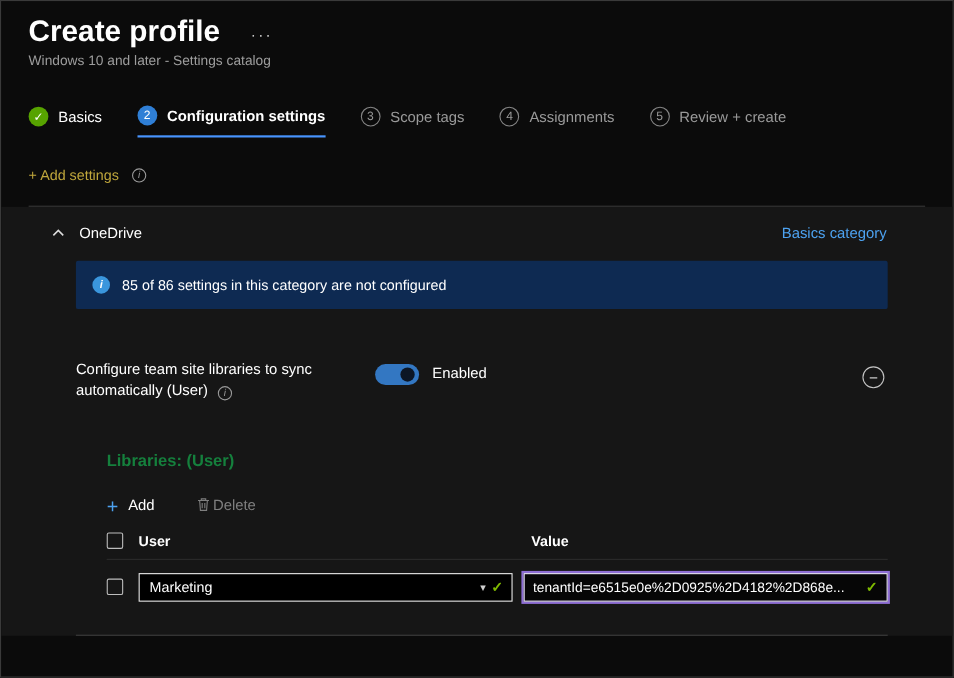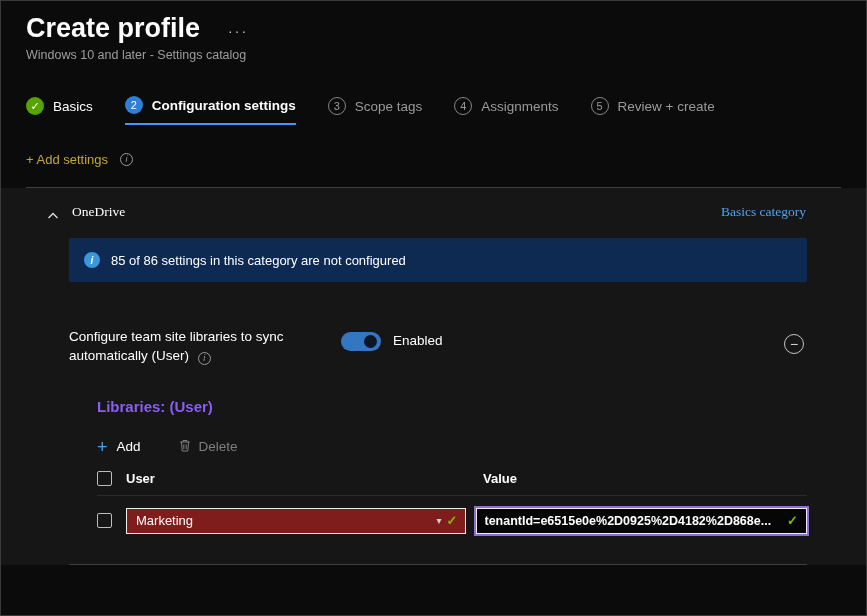--- a/index.html
+++ b/index.html
@@ -42,21 +42,21 @@
     display:inline-flex; align-items:center; justify-content:center;
     width:13px; height:13px; border-radius:50%; border:1px solid currentColor;
     font-size:9px; line-height:1; font-style:italic;
   }
   .dim { color:#9a9a9a; }
 
   .divider { margin:20px 25px 0 25px; border-top:1px solid #3e3e3e; }
 
   
   .category { background:#161616; }
-  .cat-header { display:flex; align-items:flex-end; padding:16px 60px 16px 46px; font-size:13.5px;font-family:Liberation Serif, serif; }
+  .cat-header { display:flex; align-items:center; padding:16px 60px 16px 46px; font-size:13.5px; }
   .chev { display:inline-flex; margin-right:13px; cursor:pointer; }
   .cat-name { color:#fff; }
   .cat-spacer { flex:1; }
   .remove { color:var(--link,#4da2f0); font-size:13.5px; }
 
   .banner {
     margin:2px 59px 0 68px; background:var(--banner_bg,#0e2a52); border-radius:2px;
     display:flex; align-items:center; gap:11px; padding:14px 15px; font-size:13px; color:#fff;
   }
   .banner-ico {
@@ -71,47 +71,47 @@
   .toggle { position:relative; width:40px; height:19px; border-radius:10px; background:var(--toggle_on,#3377c2); margin:4px 0 0 14px; cursor:pointer; flex:0 0 40px; }
   .knob { position:absolute; top:3px; right:4px; width:13px; height:13px; border-radius:50%; background:#0c1625; }
   .toggle-label { margin:5px 0 0 12px; font-size:13.5px; color:#fff; }
   .spacer { flex:1; }
   .minus-circle {
     width:20px; height:20px; border-radius:50%; border:1px solid #c3c3c3; color:#d6d6d6;
     display:flex; align-items:center; justify-content:center; font-size:14px; line-height:1;
     margin-top:6px; cursor:pointer; flex:0 0 20px;
   }
 
-  .lib-heading { margin:32px 60px 0 96px; font-size:15px; font-weight:700; color:#8b5cf6; }
+  .lib-heading { margin:46px 60px 0 96px; font-size:15px; font-weight:700; color:#15803d; }
 
   .lib-toolbar { margin:24px 0 0 96px; display:flex; gap:38px; font-size:13.5px; align-items:center; }
   .tb-add { color:#fff; display:flex; align-items:center; gap:9px; cursor:pointer; }
   .plus { color:var(--link,#4894fe); font-size:18px; line-height:14px; font-weight:400; }
-  .tb-delete { color:#7f7f7f; display:flex; align-items:center; gap:8px; cursor:default; }
+  .tb-delete { color:#7f7f7f; display:flex; align-items:center; gap:3px; cursor:default; }
 
   .table { margin:16px 59px 0 96px; }
   .thead { display:flex; align-items:center; padding-bottom:9px; border-bottom:1px solid #2c2c2c; }
   .cb { width:15px; height:15px; flex:0 0 15px; border:1px solid #bdbdbd; border-radius:2px; background:transparent; margin-right:14px; cursor:pointer; }
   .th { font-size:13px; font-weight:700; color:#fff; }
   .th.name { width:340px; }
   .th.value { margin-left:17px; }
   .trow { display:flex; align-items:center; margin-top:12px; }
   .name-select {
-    width:340px; height:26px; border:1px solid #ededed; background:#7f1d1d;
+    width:340px; height:26px; border:1px solid #ededed; background:#000000;
     display:flex; align-items:center; padding:0 7px 0 9px; cursor:pointer;
   }
   .sel-text { flex:1; font-size:13px; color:#fff; }
   .caret { color:#d0d0d0; font-size:10px; margin-right:5px; }
   .vcheck { color:var(--valid_check,#7fba00); font-size:13px; font-weight:700; }
   .value-input {
     margin-left:10px; width:332px; height:26px; background:#060606;
     border:1px solid #efe9ff; box-shadow:0 0 0 2px var(--focus_ring,rgba(146,110,220,0.75));
     display:flex; align-items:center; padding:0 8px; cursor:text;
   }
-  .val-text { flex:1; font-size:12.5px; color:#fff; white-space:nowrap; overflow:hidden;font-weight:bold; }
+  .val-text { flex:1; font-size:12.5px; color:#fff; white-space:nowrap; overflow:hidden; }
 
   .bottom-divider { margin:30px 59px 0 68px; border-top:1px solid #3e3e3e; }
 </style>
 </head>
 <body>
 
 <div class="page">
 
 
   <div class="title-row">

